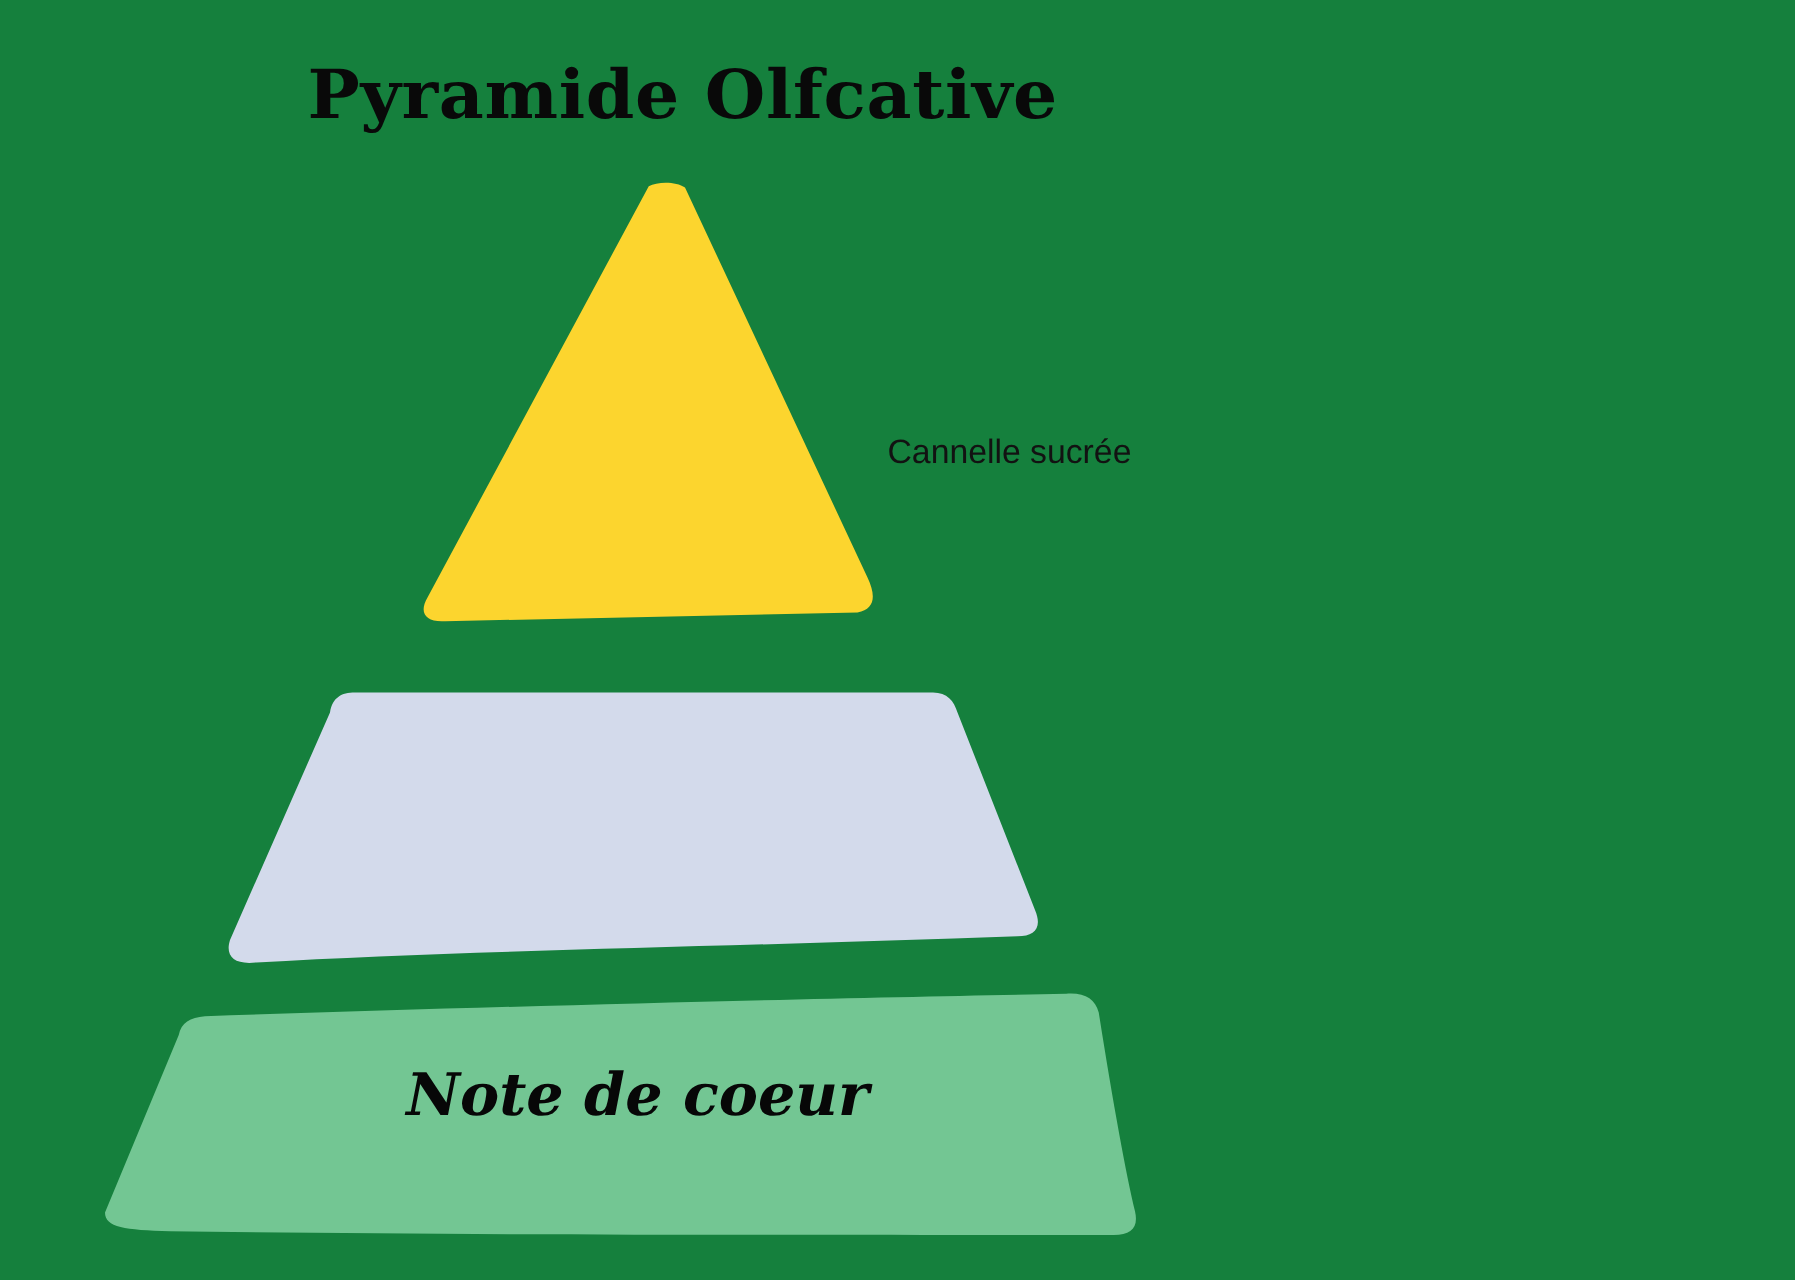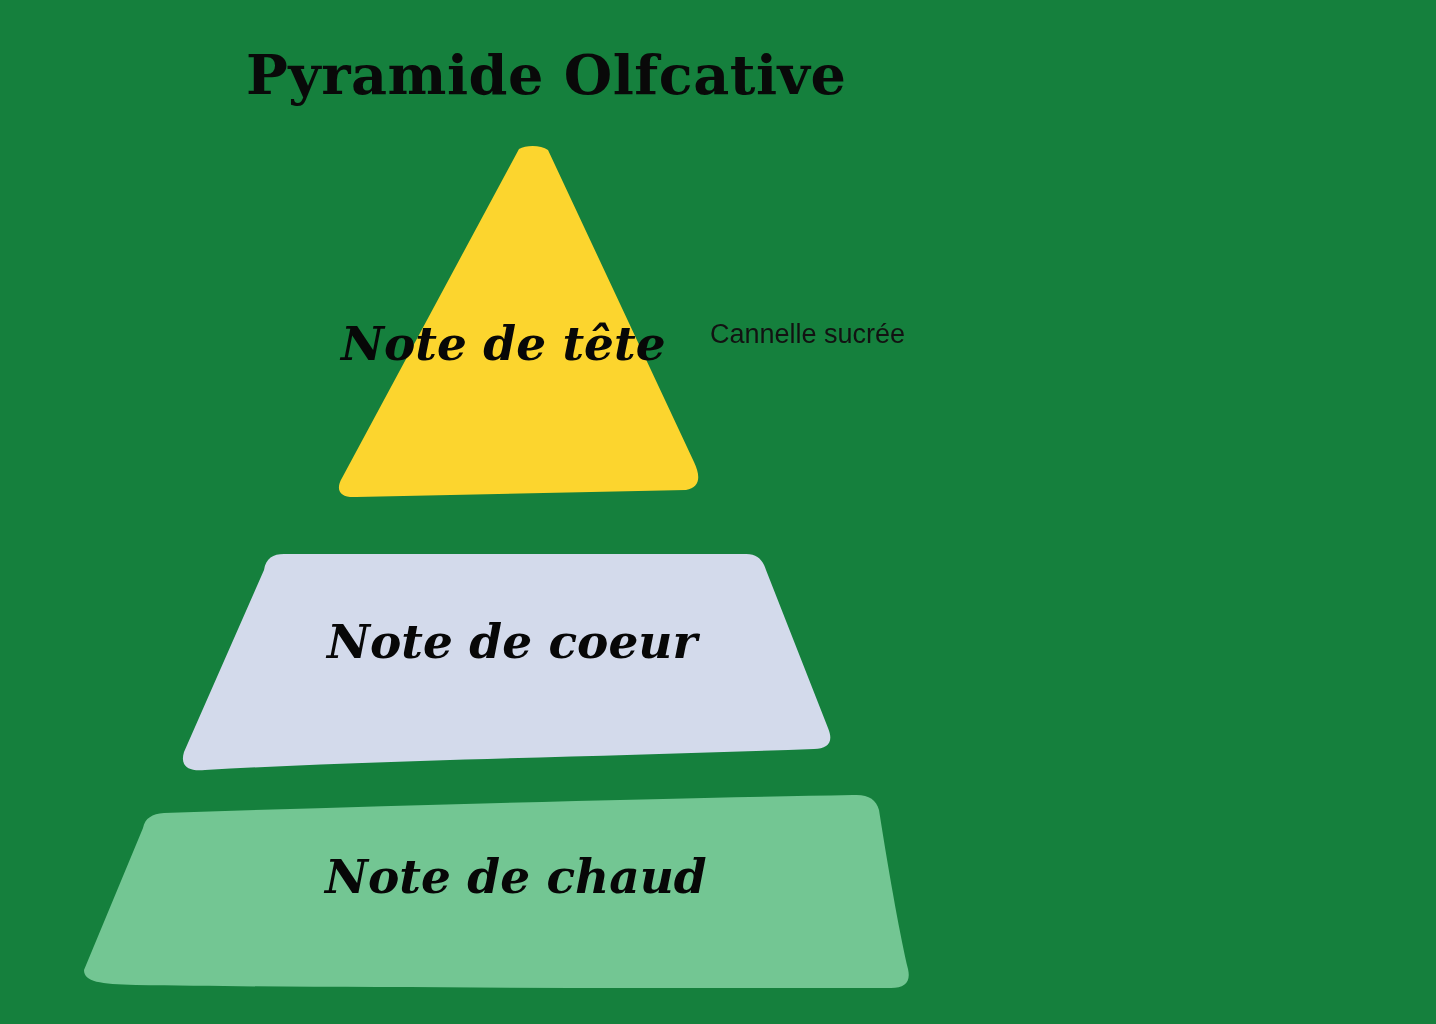--- a/index.html
+++ b/index.html
@@ -63,21 +63,21 @@
   
   .annotation {
     position: absolute;
     font-family: "Liberation Sans", "DejaVu Sans", sans-serif;
     font-weight: 400;
     font-size: 27px;
     line-height: 1.0;
     color: #121212;
     white-space: nowrap;
   }
-  .annotation.top   { left: 710px; top: 321px; }
+  .annotation.top   { left: 710px; top: 348px; }
   .annotation.heart { left: 818px; top: 630px; }
   .annotation.base  { left: 904px; top: 871px; }
 </style>
 </head>
 <body>
 
 <div id="stage" style="background: #15803d; padding-left: 22px;">
 
   <svg id="pyramid-svg" viewBox="0 0 1436 1024" xmlns="http://www.w3.org/2000/svg">
 
@@ -105,20 +105,18 @@
              C 868 794, 876 799, 879 810
              C 890 880, 901 940, 908 969
              C 911 982, 905 988, 891 988
              C 640 988, 330 988, 136 985
              C 100 984, 84 982, 84 970
              Z"></path>
   </svg>
 
   <div class="title">Pyramide Olfcative</div>
 
-  <div class="tier-label top">Note de tête</div>
   <div class="annotation top">Cannelle sucrée</div>
 
-  <div class="tier-label heart">Note de coeur</div>
 
-  <div class="tier-label base">Note de chaud</div>
+  <div class="tier-label base">Note de coeur</div>
 
 </div>
 
 </body></html>

